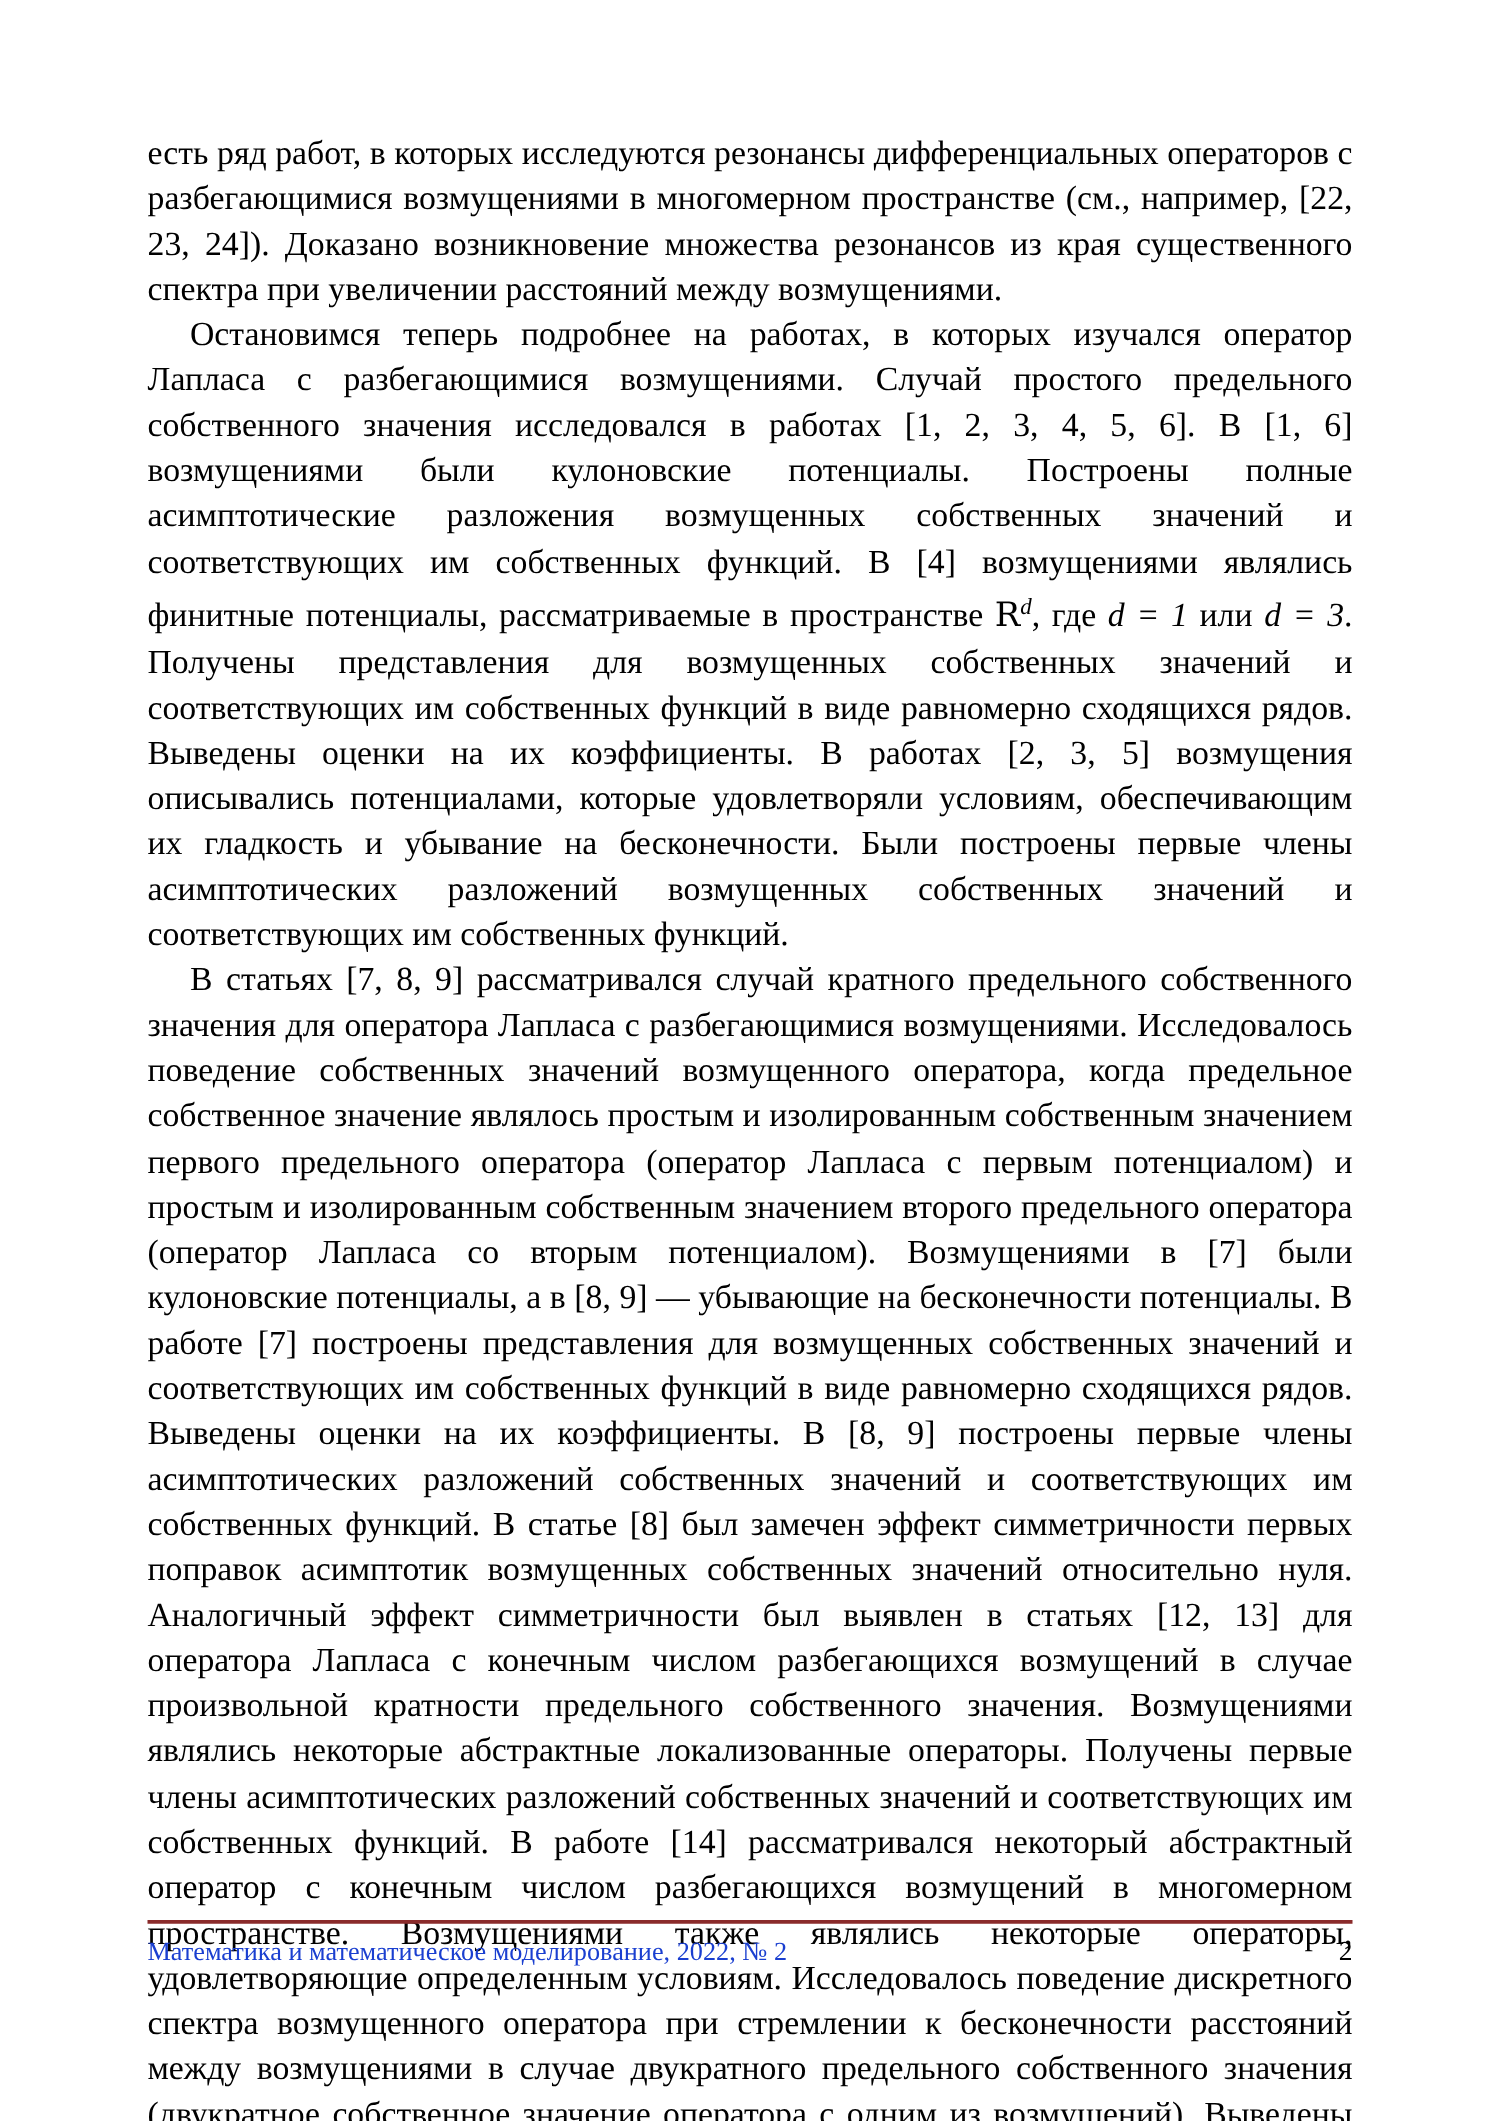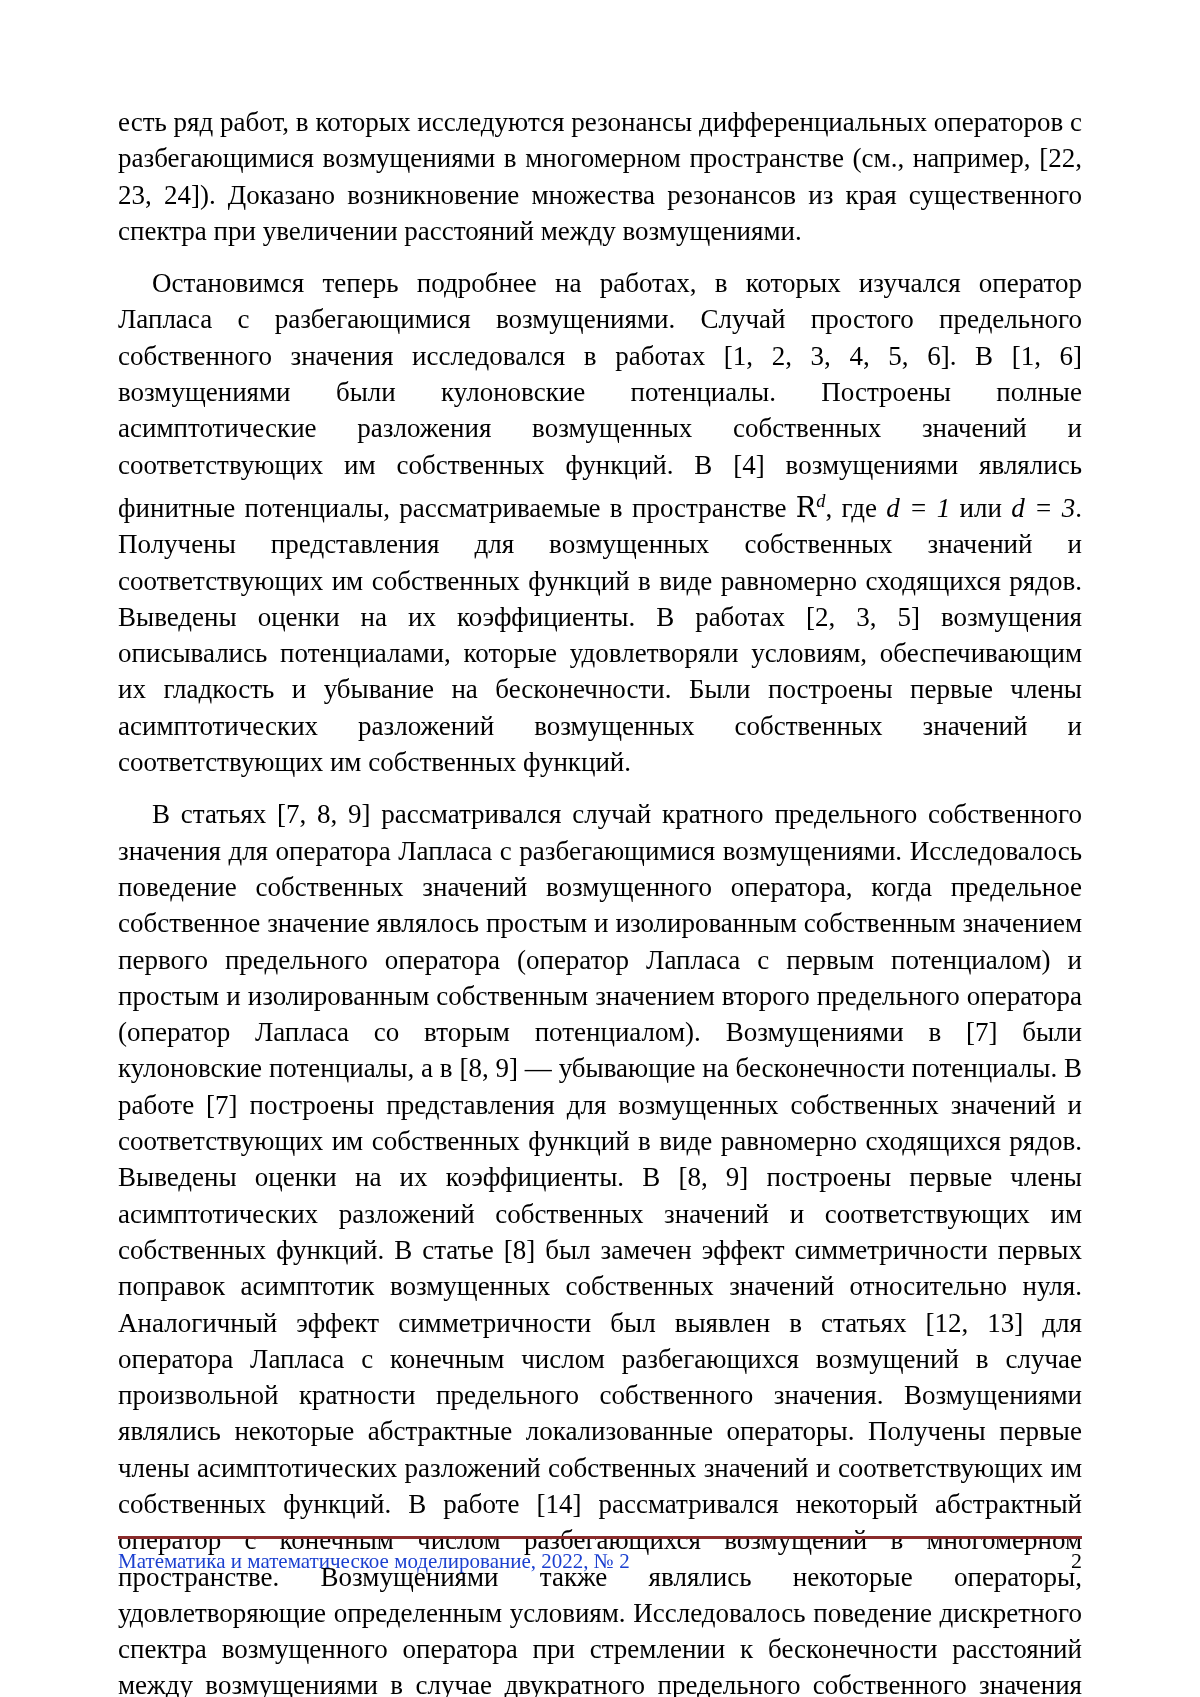--- a/index.html
+++ b/index.html
@@ -26,21 +26,21 @@
   p.para {
     margin: 0 0 0 0;
     font-size: 27px;
     line-height: 36.3px;
     text-align: justify;
     text-justify: inter-word;
     text-indent: 0;
     hyphens: manual;
   }
   p.para + p.para {
-    margin-top: 16px;
+    margin-top: 0;
   }
   p.indent {
     text-indent: 34px;
   }
   .math-italic {
     font-family: "Liberation Serif", serif;
     font-style: italic;
   }
   .bb {
     font-family: "DejaVu Serif", serif;

